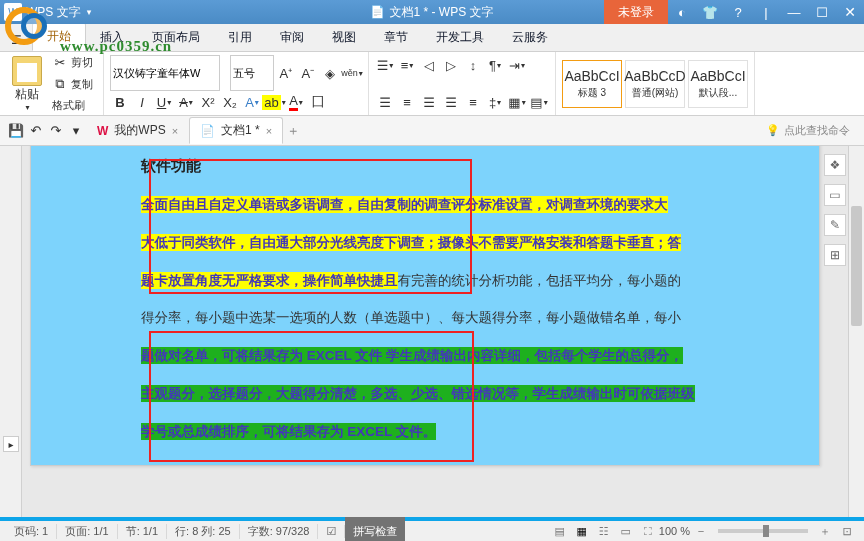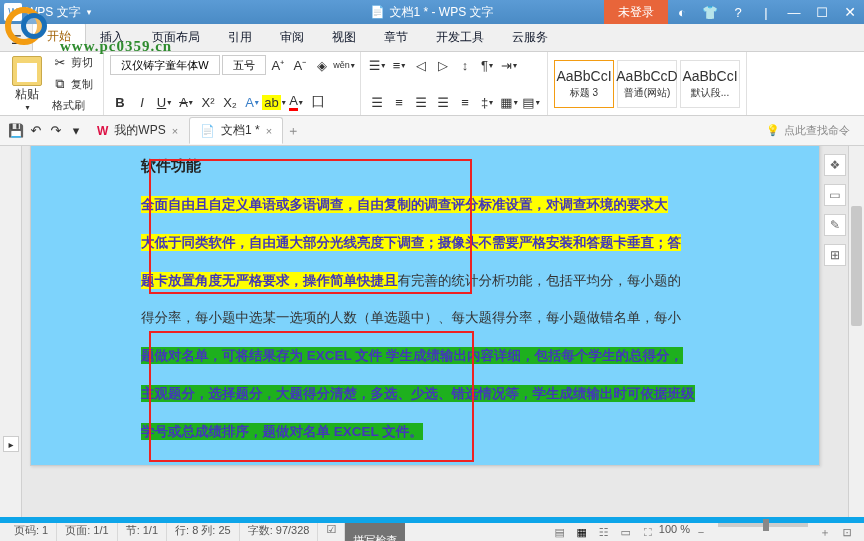--- a/index.html
+++ b/index.html
@@ -33,23 +33,23 @@
 
 
 .ribbon { height: 64px; background: #fff; border-bottom: 1px solid #d0d0d0; display: flex; overflow: hidden; }
 .ribbon-group { border-right: 1px solid #e0e0e0; padding: 3px 6px; display: flex; flex-direction: column; justify-content: space-between; }
 .ribbon-row { display: flex; align-items: center; gap: 2px; }
 .rbtn { display: flex; align-items: center; gap: 3px; padding: 2px 4px; font-size: 11px; cursor: pointer; }
 .ricon { width: 16px; height: 16px; display: inline-flex; align-items: center; justify-content: center; font-size: 13px; }
 .paste-big { display: flex; flex-direction: column; align-items: center; padding: 2px 6px; cursor: pointer; }
 .paste-ico { width: 30px; height: 30px; background: #f4d574; border: 1px solid #c9a94a; border-radius: 2px; position: relative; }
 .paste-ico::after { content: ""; position: absolute; top: 6px; left: 4px; right: 4px; bottom: 3px; background: #fff; }
-.font-select { height: 20px; border: 1px solid #ccc; font-size: 11px; padding: 0 2px; text-align: center; }
+.font-select { height: 36px; border: 1px solid #ccc; font-size: 11px; padding: 0 2px; }
 .fs-name { width: 110px; }
-.fs-size { width: 44px; }
+.fs-size { width: 44px; margin-left: 8px; }
 .fmt-btn { width: 20px; height: 20px; display: inline-flex; align-items: center; justify-content: center; font-size: 13px; cursor: pointer; }
 .dd { font-size: 8px; margin-left: 1px; }
 .style-box { width: 60px; height: 48px; border: 1px solid #e0e0e0; display: flex; flex-direction: column; align-items: center; justify-content: center; cursor: pointer; font-size: 10px; }
 .style-sample { font-size: 14px; margin-bottom: 2px; }
 .style-box.sel { border-color: #f39c12; }
 
 
 .doctabs { height: 30px; background: #f5f5f5; border-bottom: 1px solid #d0d0d0; display: flex; align-items: center; padding: 0 6px; }
 .doctab { display: flex; align-items: center; gap: 6px; padding: 4px 10px; border: 1px solid transparent; font-size: 12px; cursor: pointer; border-radius: 3px 3px 0 0; }
 .doctab.active { background: #fff; border-color: #d0d0d0; border-bottom-color: #fff; }
@@ -70,21 +70,21 @@
 
 .heading { font-size: 15px; font-weight: bold; color: #222; margin: 4px 0 10px 0; }
 .body-line { font-size: 13.5px; line-height: 2.8; color: #333; font-family: "KaiTi","SimSun"; word-break: break-all; }
 .hl-yellow { background: #ffff00; color: #4338b8; font-weight: bold; padding: 1px 0; }
 .hl-green { background: #1eb01e; color: #4338b8; font-weight: bold; padding: 1px 0; text-align: center; }
 .redbox { position: absolute; border: 2px solid #ee2222; pointer-events: none; }
 .rb1 { left: 118px; top: 20px; width: 323px; height: 135px; }
 .rb2 { left: 118px; top: 192px; width: 325px; height: 131px; }
 
 
-.statusbar { height: 24px; background: #f0f0f0; border-top: 6px solid #0ea5e9; display: flex; font-size: 11px; color: #555; padding: 0 6px; }
+.statusbar { height: 24px; background: #f0f0f0; border-top: 4px solid #0ea5e9; display: flex; align-items: center; font-size: 11px; color: #555; padding: 0 6px; }
 .statusbar .seg { padding: 0 8px; border-right: 1px solid #d8d8d8; }
 .statusbar .spacer { flex: 1; }
 .view-btn { width: 22px; height: 18px; display: flex; align-items: center; justify-content: center; cursor: pointer; color: #777; }
 .view-btn.active { color: #000; }
 .zoom-slider { width: 90px; height: 4px; background: #ccc; margin: 0 6px; position: relative; }
 .zoom-knob { position: absolute; left: 45px; top: -4px; width: 6px; height: 12px; background: #888; }
 .spell { background: #737373; color: #fff; padding: 10px 8px; }
 </style>
 </head>
 <body>
@@ -268,21 +268,21 @@
     <div class="body-line">
       <span>得分率，每小题中选某一选项的人数（单选题中）、每大题得分率，每小题做错名单，每小</span>
     </div>
     <div class="body-line">
       <span class="hl-green">题做对名单，可将结果存为 EXCEL 文件 学生成绩输出</span><span class="hl-green">内容详细，包括每个学生的总得分，</span>
     </div>
     <div class="body-line">
       <span class="hl-green">主观题分，选择题分，大题得分清楚，多选、少选、错选</span><span class="hl-green">情况等，学生成绩输出时可依据班级</span>
     </div>
     <div class="body-line">
-      <span class="hl-green">学号或总成绩排序，题做对名单 EXCEL 文件。</span>
+      <span class="hl-green">学号或总成绩排序，可将结果存为 EXCEL 文件。</span>
     </div>
 
 
     <div class="redbox rb1"></div>
     <div class="redbox rb2"></div>
   </div>
 
   <div class="side-tools">
     <div>❖</div>
     <div>▭</div>

